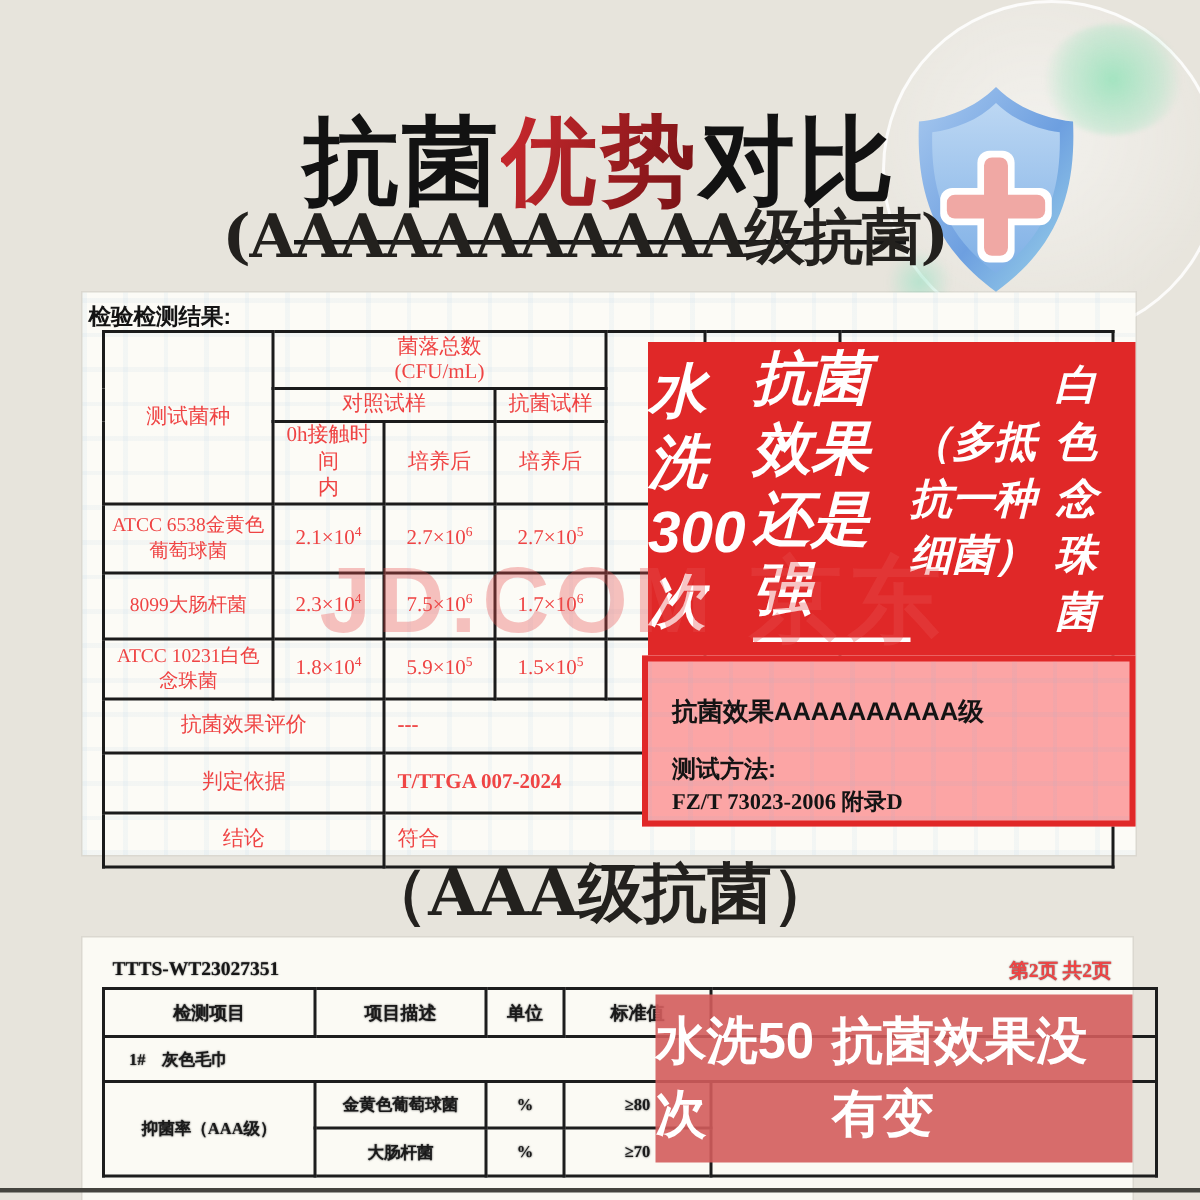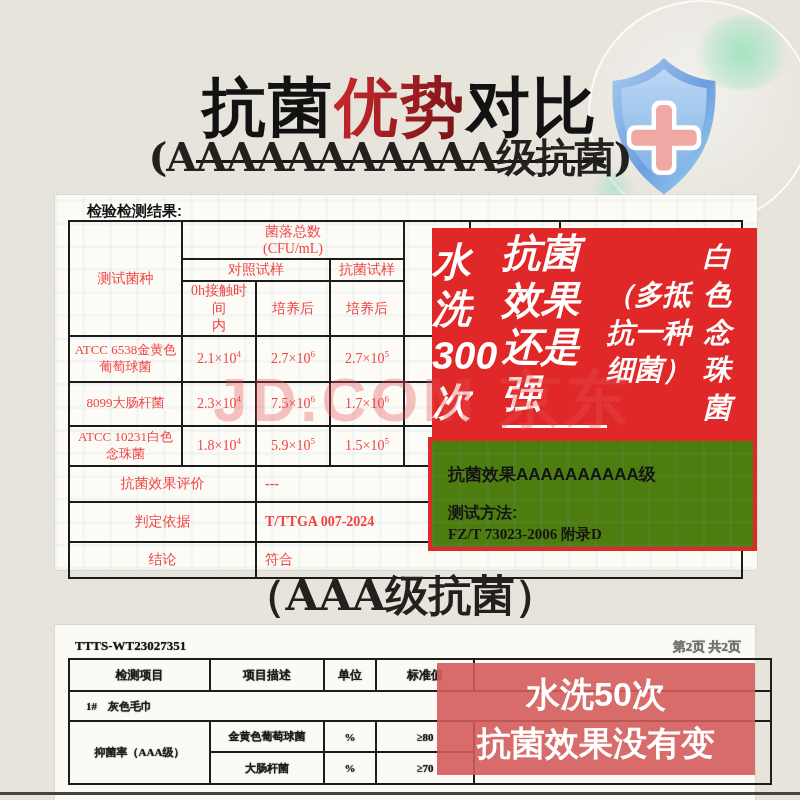--- a/index.html
+++ b/index.html
@@ -25,59 +25,59 @@
      background:radial-gradient(circle, rgba(150,226,196,0.6), transparent 70%);filter:blur(2px);}
   .shield{position:absolute;left:602px;top:52px;}
   
   .paper{position:absolute;background:#fcfbf6;box-shadow:0 0 0 1px rgba(0,0,0,0.05);}
   .paper1{left:55px;top:195px;width:702px;height:375px;}
   .paper2{left:55px;top:625px;width:700px;height:196px;background:#fbfaf4;}
   .bluepat::before{content:"";position:absolute;inset:0;pointer-events:none;opacity:.55;
      background-image:
        repeating-linear-gradient(90deg, rgba(125,175,215,0.14) 0 3px, transparent 3px 27px),
        repeating-linear-gradient(0deg, rgba(125,175,215,0.12) 0 3px, transparent 3px 23px);}
-  .rep-heading{position:absolute;left:32px;top:7px;font-size:15px;font-weight:bold;color:#141414;}
+  .rep-heading{position:absolute;left:4px;top:7px;font-size:15px;font-weight:bold;color:#141414;}
   
   .t1{position:absolute;left:13px;top:25px;width:675px;border-collapse:collapse;table-layout:fixed;
       font-family:"Liberation Serif",serif;}
   .t1 td{border:2px solid #1b1b1b;text-align:center;vertical-align:middle;
       font-size:14px;color:#ef4444;padding:0 2px;white-space:pre-line;line-height:1.25;}
   .t1 .small{font-size:13px;}
   .t1 .lft{text-align:left;padding-left:8px;}
   .t1 sup{font-size:9px;}
   
   .banner{position:absolute;left:432px;top:228px;width:325px;height:209px;background:#e02828;z-index:5;
       display:flex;flex-direction:row;align-items:center;justify-content:center;color:#ffffff;font-style:italic;}
   .banner .b1{font-size:39px;font-weight:900;line-height:1.2;}
   .banner .b2{font-size:39px;font-weight:900;line-height:1.2;border-bottom:3px solid #fff;padding-bottom:7px;margin-bottom:7px;}
   .banner .b3{font-size:28px;font-weight:800;line-height:1.35;}
   .banner .b4{font-size:28px;font-weight:800;line-height:1.35;}
-  .rbox{position:absolute;left:428px;top:437px;width:329px;height:114px;background:#4d7c0f;
+  .rbox{position:absolute;left:428px;top:437px;width:329px;height:114px;background:#fca5a5;
       border:4px solid #e02828;box-sizing:border-box;z-index:5;}
   .rbox .r1{position:absolute;left:16px;top:22px;font-size:17px;font-weight:bold;color:#141414;}
   .rbox .r2{position:absolute;left:16px;top:62px;font-size:16px;font-weight:bold;color:#141414;}
   .rbox .r3{position:absolute;left:16px;top:84px;font-size:15px;font-weight:bold;color:#141414;
       font-family:"Liberation Serif",serif;}
   
   .wm{position:absolute;left:213px;top:358px;z-index:9;font-size:62px;font-weight:900;
       letter-spacing:4px;color:rgba(232,78,78,0.34);white-space:nowrap;pointer-events:none;}
   
   .subtitle2{position:absolute;top:567px;left:0;width:800px;text-align:center;
       font-family:"DejaVu Serif",serif;font-weight:700;font-size:43px;color:#23211e;}
   .docno{position:absolute;left:20px;top:13px;font-size:13px;font-weight:bold;color:#161616;
       font-family:"Liberation Serif",serif;text-shadow:0 0 1px #444;}
-  .pageinfo{position:absolute;right:14px;top:13px;font-size:13px;font-weight:bold;color:#737373;
+  .pageinfo{position:absolute;right:14px;top:13px;font-size:13px;font-weight:bold;color:#ef4444;
       font-family:"Liberation Serif",serif;text-shadow:0 0 1px #444;}
   .t2{position:absolute;left:13px;top:33px;width:672px;border-collapse:collapse;table-layout:fixed;
       font-family:"Liberation Serif",serif;}
   .t2 td{border:2px solid #1d1d1d;text-align:center;vertical-align:middle;font-size:11px;
       font-weight:bold;color:#1a1a1a;text-shadow:0 0 1.3px #3a3a3a;padding:0 2px;}
   .t2 .lft{text-align:left;padding-left:16px;}
   .box2{position:absolute;left:437px;top:663px;width:318px;height:112px;z-index:5;
-      background:rgba(211,92,92,0.90);display:flex;flex-direction:column;align-items:center;
+      background:rgba(211,92,92,0.90);display:flex;flex-direction:row;align-items:center;
       justify-content:center;color:#fff;}
   .box2 .c1{font-size:34px;font-weight:900;line-height:1.45;}
   .box2 .c2{font-size:34px;font-weight:900;line-height:1.45;}
   .bottom-rule{position:absolute;left:0;top:792px;width:800px;height:3px;background:#45443f;}
 </style>
 </head>
 <body>
 
 <div class="stage">
 

